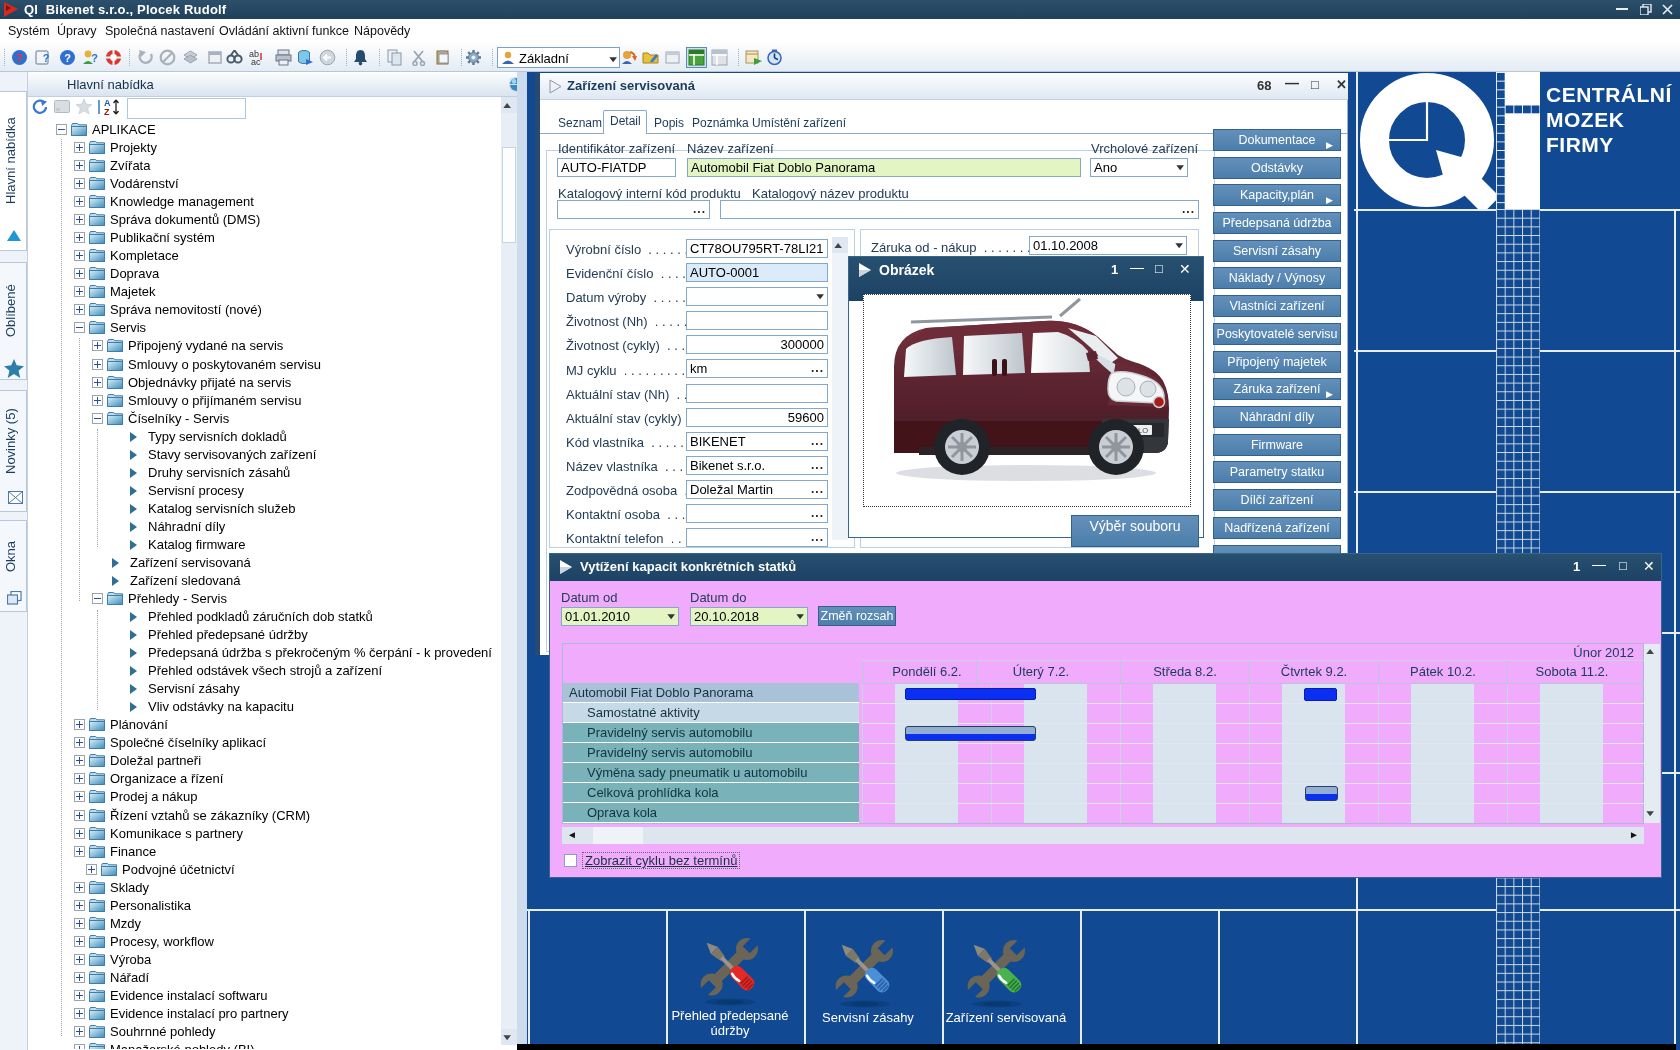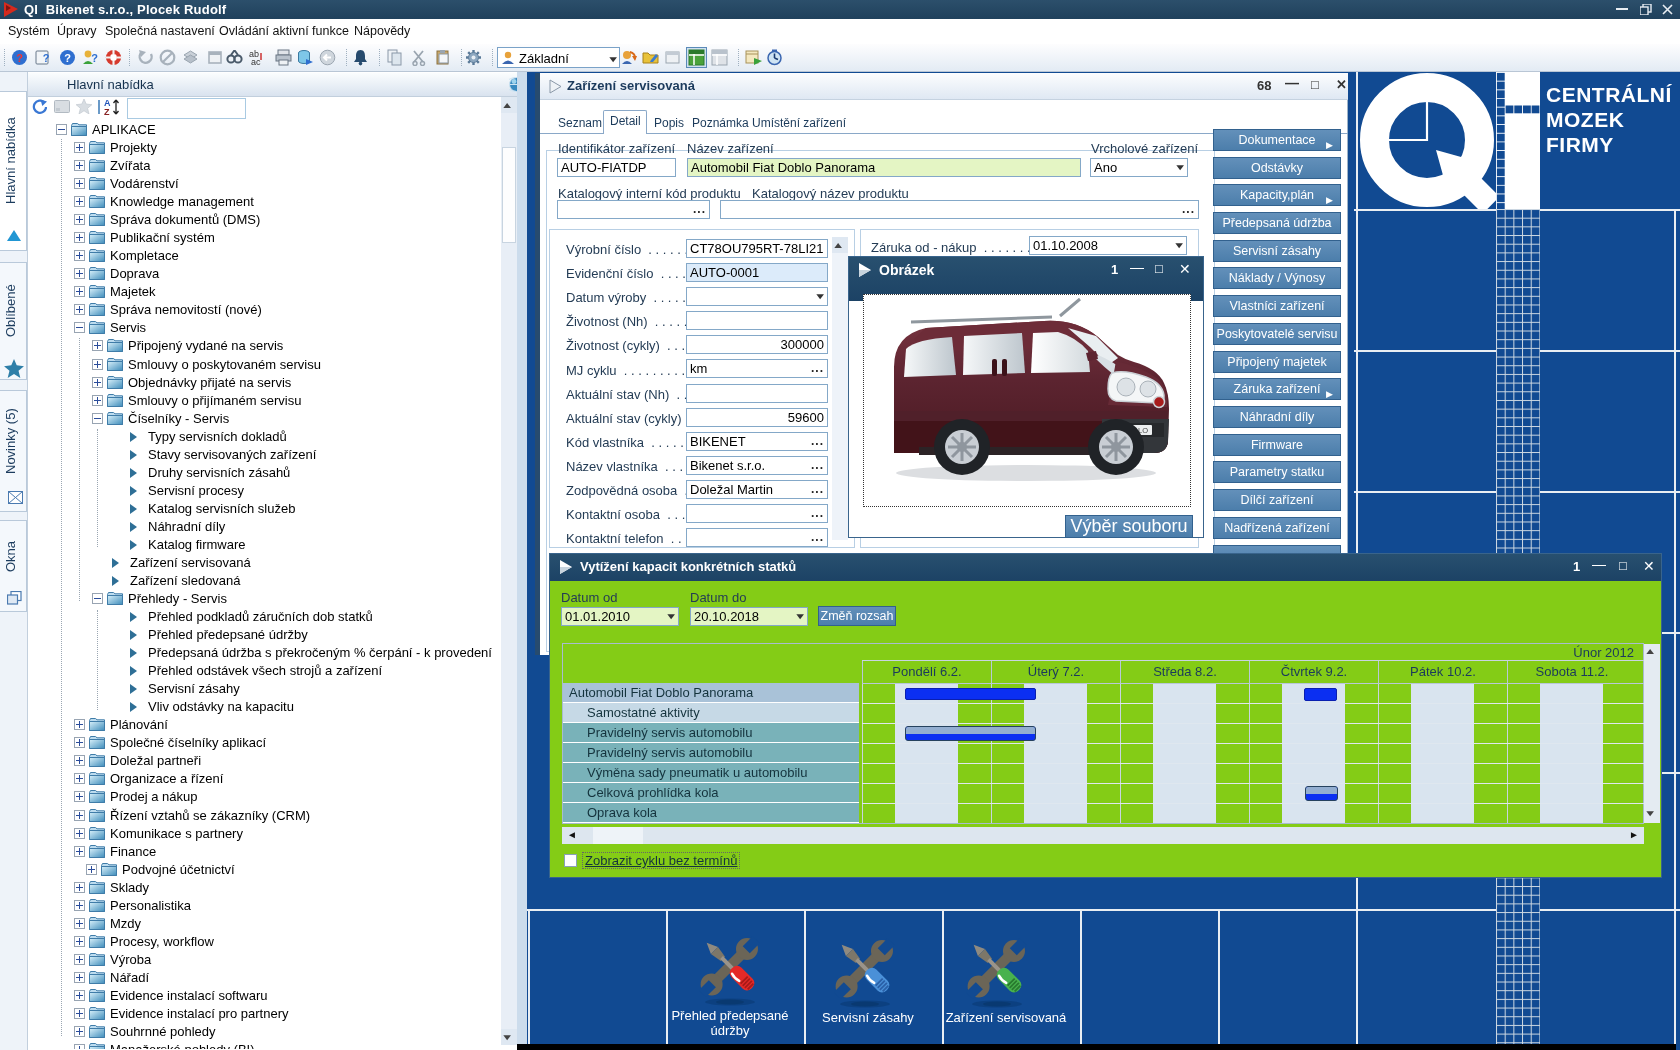--- a/index.html
+++ b/index.html
@@ -43,21 +43,21 @@
 #mainwin-border { position:absolute; left:0; top:0; width:5px; height:582px; background:#274b6e; }
 #mw-title { position:absolute; left:5px; top:0; width:808px; height:27px; background:linear-gradient(#fcfdfe,#dfe8f3); border-bottom:1px solid #c5d2e0; }
 .fld { position:absolute; height:19px; border:1px solid #84a8c8; background:#fff; font-size:13px; color:#000; padding:1px 3px; white-space:nowrap; overflow:hidden; }
 .lbl { position:absolute; font-size:13px; color:#243c55; white-space:nowrap; }
 .dots-btn { position:absolute; font-size:12px; color:#222; font-weight:bold; letter-spacing:1px; }
 .chev { position:absolute; font-size:9px; color:#333; font-weight:bold; transform:scaleX(1.5); }
 .sbtn { position:absolute; width:128px; height:22px; line-height:20px; }
 
 #obwin { left:848px; top:256px; width:356px; height:282px; background:#fff; border:1px solid #39648c; }
 
-#gwin { left:549px; top:553px; width:1113px; height:325px; background:#84cc16; border:1px solid #39648c; }
+#gwin { left:549px; top:553px; width:1113px; height:325px; background:#f0abfc; border:1px solid #39648c; }
 .grow-lbl { position:absolute; left:0; width:296px; height:20px; font-size:13px; color:#14333d; border-bottom:1px solid #fff; line-height:19px; }
 </style></head>
 <body>
 
 <div class="abs" id="titlebar">
   <svg class="abs" style="left:3px;top:1px" width="17" height="17" viewBox="0 0 17 17">
       <polygon points="1,1 15,8 1,16" fill="#d42a1e"></polygon>
       <polygon points="3,4 8,7 3,10" fill="#7e1410"></polygon>
     </svg>
   <div class="txt">QI&nbsp; Bikenet s.r.o., Plocek Rudolf</div>
@@ -1221,21 +1221,21 @@
         </g>
 <circle cx="98" cy="152" r="5" fill="#8f969e"></circle>
 <circle cx="252" cy="152" r="28" fill="#202327"></circle>
         <circle cx="252" cy="152" r="17" fill="#c9ced4"></circle>
 <g stroke="#8f969e" stroke-width="3">
           <path d="M252 138 L252 166 M238 152 L266 152 M242 142 L262 162 M262 142 L242 162"></path>
         </g>
 <circle cx="252" cy="152" r="5" fill="#8f969e"></circle>
 </svg>
 </div>
-<div class="abs btn-steel" style="left:216px;top:258px;width:128px;height:23px;line-height:21px;font-size:18px">Výběr souboru</div>
+<div class="abs btn-steel" style="left:222px;top:258px;width:128px;height:32px;line-height:21px;font-size:14px">Výběr souboru</div>
 </div>
 <div class="abs" id="gwin">
 <div class="abs win-navy-title" style="left:0;top:0;width:1111px;height:27px">
  <svg class="abs" style="left:8px;top:5px" width="16" height="16" viewBox="0 0 16 16">
         <polygon points="2,1 14,8 2,15" fill="#fff"></polygon>
         <polygon points="2,8 14,8 2,15" fill="#c8d4de"></polygon>
       </svg>
  <span style="position:absolute;left:30px;top:5px;font-size:13px;font-weight:bold">Vytížení kapacit konkrétních statků</span>
  <span style="position:absolute;left:1023px;top:5px;font-size:13px;font-weight:bold">1</span>
  <span style="position:absolute;left:1042px;top:2px;font-size:14px">—</span>
@@ -1252,21 +1252,21 @@
 <div class="grow-lbl" style="left:13px;top:149px;background:#c6d9e6;padding-left:24px">Samostatné aktivity</div>
 <div class="grow-lbl" style="left:13px;top:169px;background:#79b2b9;padding-left:24px">Pravidelný servis automobilu</div>
 <div class="grow-lbl" style="left:13px;top:189px;background:#79b2b9;padding-left:24px">Pravidelný servis automobilu</div>
 <div class="grow-lbl" style="left:13px;top:209px;background:#79b2b9;padding-left:24px">Výměna sady pneumatik u automobilu</div>
 <div class="grow-lbl" style="left:13px;top:229px;background:#79b2b9;padding-left:24px">Celková prohlídka kola</div>
 <div class="grow-lbl" style="left:13px;top:249px;background:#79b2b9;padding-left:24px">Oprava kola</div>
 <div class="abs" style="left:312px;top:90px;width:782px;height:179px;overflow:hidden">
 <div class="abs" style="left:0px;top:17px;width:129px;height:22px;border-left:1px solid #b8c8d8;text-align:center;font-size:13px;color:#1b3a5c;line-height:22px">Pondělí 6.2.</div>
 <div class="abs" style="left:33px;top:39px;width:63px;height:140px;background:#d9e4ef"></div>
 <div class="abs" style="left:0px;top:39px;width:1px;height:140px;background:#c8d4e0"></div>
-<div class="abs" style="left:129px;top:17px;width:129px;height:22px;border-left:1px solid #b8c8d8;text-align:center;font-size:13px;color:#1b3a5c;line-height:22px">Úterý 7.2.</div>
+<div class="abs" style="left:114px;top:17px;width:129px;height:22px;border-left:1px solid #b8c8d8;text-align:center;font-size:13px;color:#1b3a5c;line-height:22px">Úterý 7.2.</div>
 <div class="abs" style="left:162px;top:39px;width:63px;height:140px;background:#d9e4ef"></div>
 <div class="abs" style="left:129px;top:39px;width:1px;height:140px;background:#c8d4e0"></div>
 <div class="abs" style="left:258px;top:17px;width:129px;height:22px;border-left:1px solid #b8c8d8;text-align:center;font-size:13px;color:#1b3a5c;line-height:22px">Středa 8.2.</div>
 <div class="abs" style="left:291px;top:39px;width:63px;height:140px;background:#d9e4ef"></div>
 <div class="abs" style="left:258px;top:39px;width:1px;height:140px;background:#c8d4e0"></div>
 <div class="abs" style="left:387px;top:17px;width:129px;height:22px;border-left:1px solid #b8c8d8;text-align:center;font-size:13px;color:#1b3a5c;line-height:22px">Čtvrtek 9.2.</div>
 <div class="abs" style="left:420px;top:39px;width:63px;height:140px;background:#d9e4ef"></div>
 <div class="abs" style="left:387px;top:39px;width:1px;height:140px;background:#c8d4e0"></div>
 <div class="abs" style="left:516px;top:17px;width:129px;height:22px;border-left:1px solid #b8c8d8;text-align:center;font-size:13px;color:#1b3a5c;line-height:22px">Pátek 10.2.</div>
 <div class="abs" style="left:549px;top:39px;width:63px;height:140px;background:#d9e4ef"></div>

